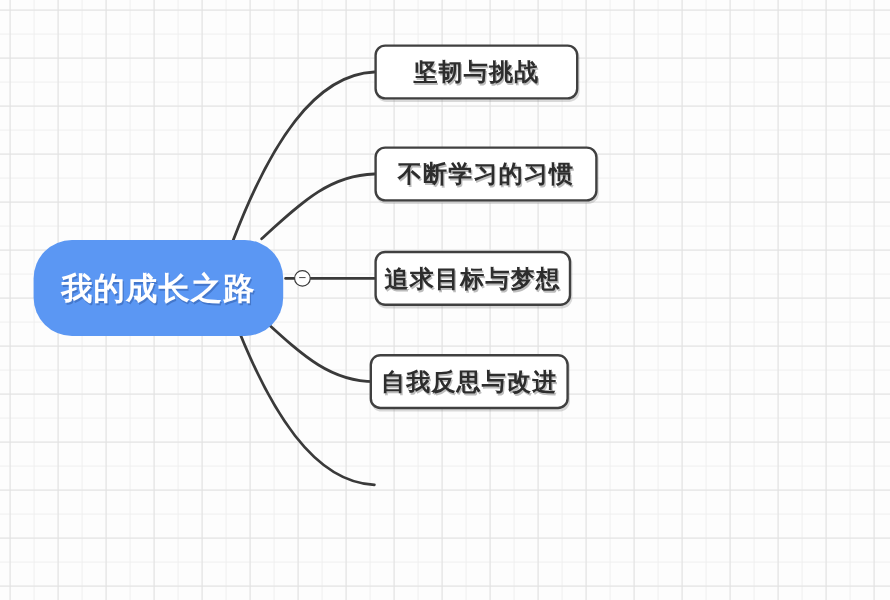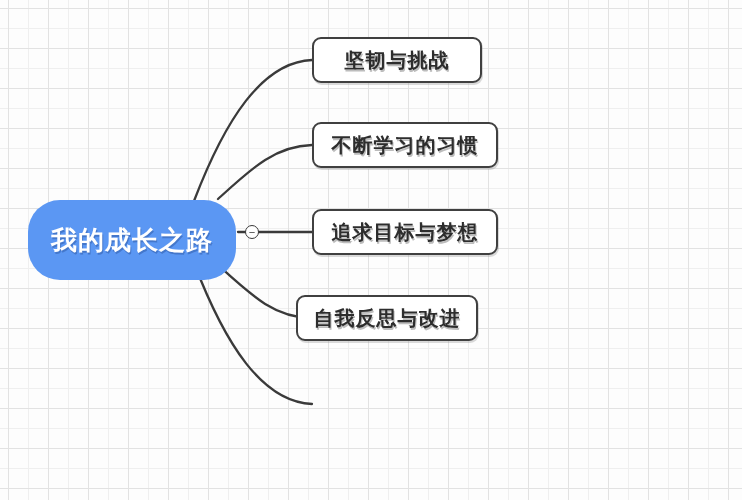--- a/index.html
+++ b/index.html
@@ -57,22 +57,22 @@
     color: #2d2d2d;
     font-size: 20px;
     font-weight: bold;
     letter-spacing: 1px;
     text-shadow: 1px 1.5px 0 #bdbdbd;
     box-shadow: 1px 2px 0 rgba(150,150,150,0.35);
     cursor: pointer;
   }
   .node-1 { left: 312px; top: 37px;  width: 170px; }
   .node-2 { left: 312px; top: 122px; width: 186px; }
-  .node-3 { left: 312px; top: 209px; width: 186px; }
-  .node-4 { left: 296px; top: 295px; width: 182px; }
+  .node-3 { left: 312px; top: 209px; width: 164px; }
+  .node-4 { left: 308px; top: 295px; width: 166px; }
   .node-5 { left: 312px; top: 381px; width: 146px; }
   .collapse-toggle {
     position: absolute;
     left: 245px; top: 225px;
     width: 14px; height: 14px;
     background: #ffffff;
     border: 1.5px solid #3a3a3a;
     border-radius: 50%;
     box-sizing: border-box;
     display: flex;

